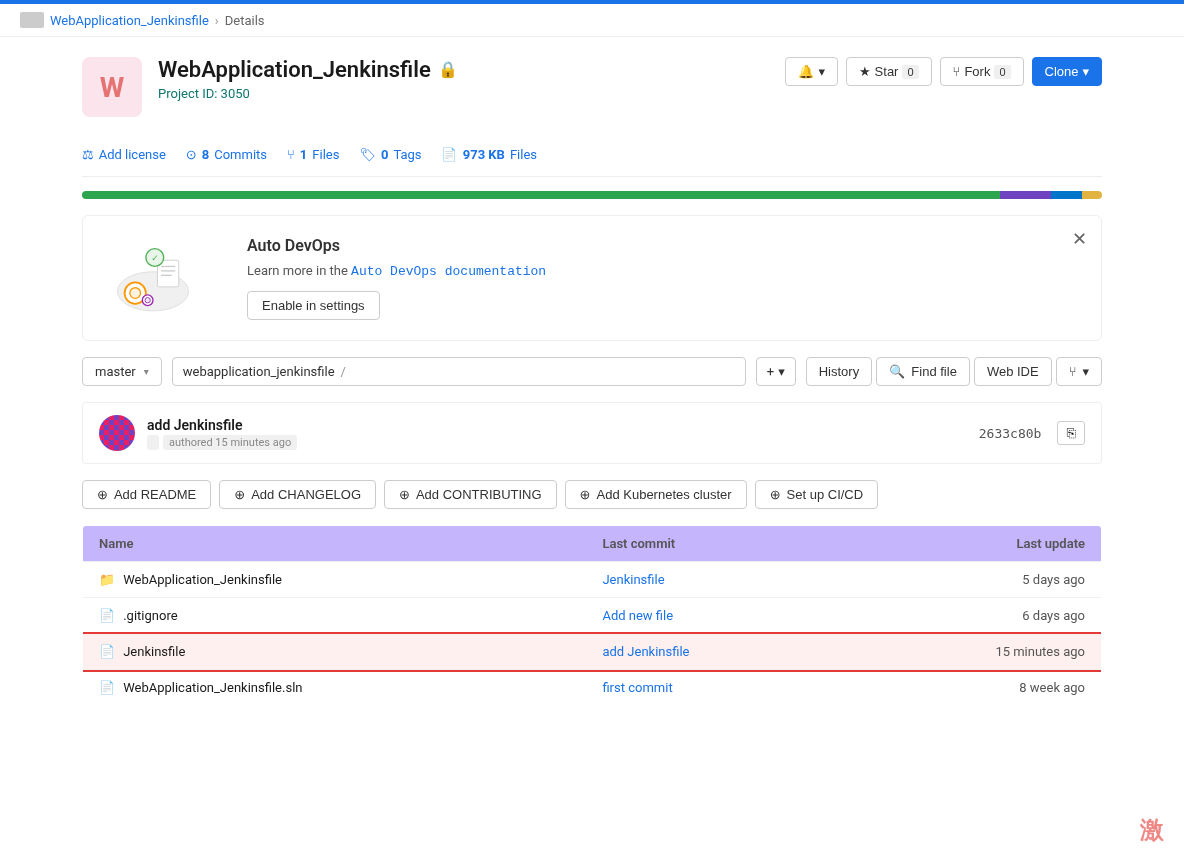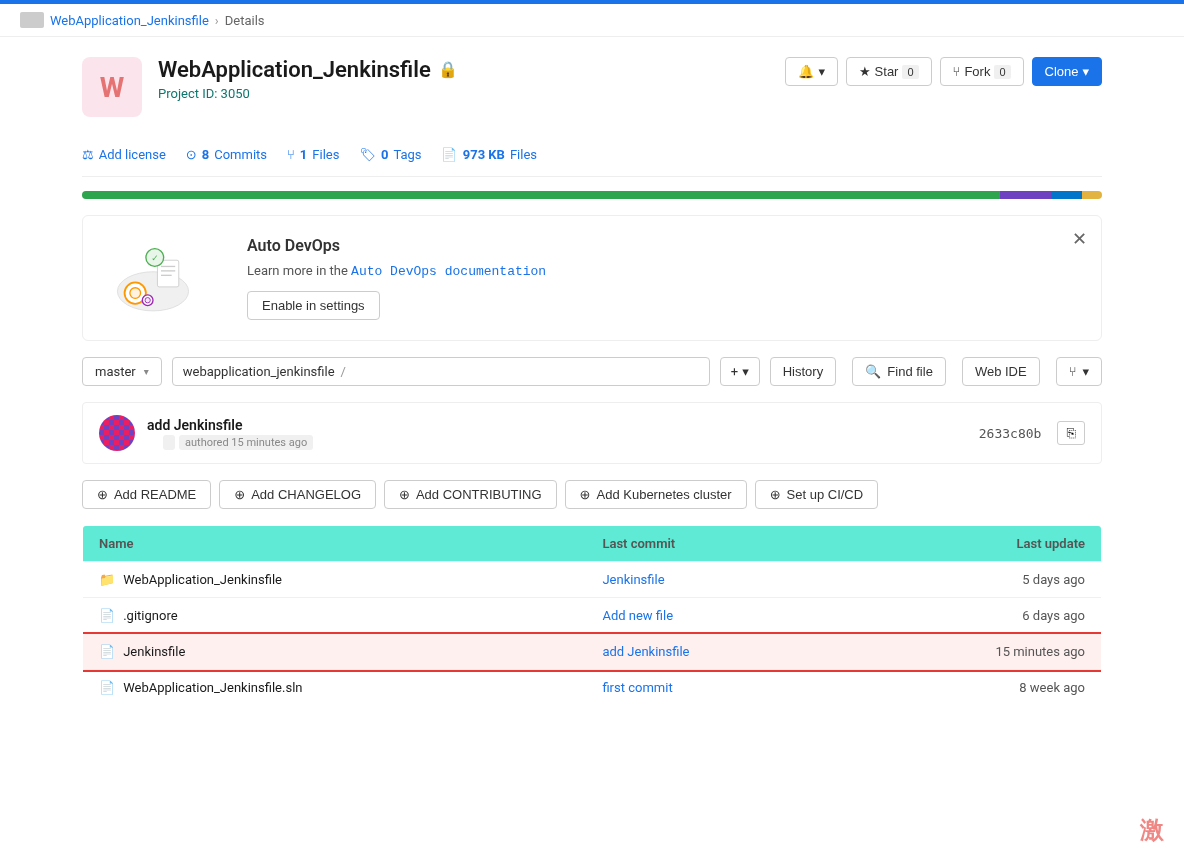--- a/index.html
+++ b/index.html
@@ -44,37 +44,37 @@
     .btn-settings { border: 1px solid #ccc; background: #fff; border-radius: 4px; padding: 6px 14px; cursor: pointer; font-size: 13px; color: #333; }
     .close-btn { position: absolute; top: 14px; right: 14px; background: none; border: none; cursor: pointer; font-size: 18px; color: #666; line-height: 1; }
 
     .file-toolbar { display: flex; align-items: center; gap: 10px; margin: 16px 0; }
     .branch-select { display: flex; align-items: center; }
     .branch-dropdown { border: 1px solid #ccc; border-radius: 4px; padding: 6px 12px; cursor: pointer; font-size: 13px; background: #fff; display: flex; align-items: center; gap: 8px; color: #333; }
     .branch-dropdown .arrow { font-size: 10px; color: #888; }
     .path-breadcrumb { display: flex; align-items: center; border: 1px solid #ccc; border-radius: 4px; padding: 6px 10px; font-size: 13px; background: #fff; flex: 1; gap: 6px; }
     .path-sep { color: #999; }
     .add-btn { border: 1px solid #ccc; border-radius: 4px; padding: 6px 10px; cursor: pointer; font-size: 13px; background: #fff; display: flex; align-items: center; gap: 4px; }
-    .toolbar-actions { display: flex; align-items: center; gap: 16px; margin-left: auto; }
+    .toolbar-actions { display: flex; align-items: center; gap: 4px; margin-left: auto; }
     .toolbar-btn { border: 1px solid #ccc; border-radius: 4px; padding: 6px 12px; cursor: pointer; font-size: 13px; background: #fff; display: flex; align-items: center; gap: 6px; color: #333; }
 
     .commit-row { display: flex; align-items: center; border: 1px solid #eee; border-radius: 4px; padding: 12px 16px; margin-bottom: 16px; gap: 12px; }
     .commit-avatar-pattern { width: 36px; height: 36px; border-radius: 50%; background: repeating-conic-gradient(#6f42c1 0% 25%, #e91e63 0% 50%) 0 0 / 10px 10px; }
     .commit-info { flex: 1; }
     .commit-message { font-weight: 600; color: #1a1a1a; font-size: 14px; }
-    .commit-meta { color: #888; font-size: 12px; margin-top: 2px; margin-left: 16px; }
+    .commit-meta { color: #888; font-size: 12px; margin-top: 2px; }
     .commit-meta span { background: #f0f0f0; padding: 1px 6px; border-radius: 3px; font-size: 11px; margin-right: 4px; }
     .commit-hash { font-family: monospace; font-size: 13px; color: #555; margin-right: 8px; }
     .copy-btn { border: 1px solid #ccc; border-radius: 3px; padding: 4px 8px; cursor: pointer; background: #fff; font-size: 12px; }
 
     .action-buttons { display: flex; gap: 8px; flex-wrap: wrap; margin: 16px 0; }
     .action-btn { border: 1px solid #ccc; border-radius: 4px; padding: 6px 14px; cursor: pointer; font-size: 13px; background: #fff; display: flex; align-items: center; gap: 6px; color: #333; }
 
     .file-table { width: 100%; border-collapse: collapse; border: 1px solid #eee; border-radius: 4px; overflow: hidden; }
-    .file-table th { text-align: left; padding: 10px 16px; color: #555; font-weight: 600; font-size: 13px; border-bottom: 1px solid #eee; background: #5eead4; }
+    .file-table th { text-align: left; padding: 10px 16px; color: #555; font-weight: 600; font-size: 13px; border-bottom: 1px solid #eee; background: #c4b5fd; }
     .file-table th:last-child, .file-table td:last-child { text-align: right; }
     .file-table td { padding: 10px 16px; font-size: 13px; border-bottom: 1px solid #f0f0f0; }
     .file-table tr:last-child td { border-bottom: none; }
     .file-name { display: flex; align-items: center; gap: 8px; }
     .file-link { color: #1a1a1a; text-decoration: none; font-size: 13px; }
     .commit-link { color: #1a73e8; text-decoration: none; font-size: 13px; }
     .time-text { color: #555; font-size: 13px; }
     .highlighted-row td { background: #fff0f0 !important; }
     .highlighted-row { outline: 2px solid #e53935; }
 

